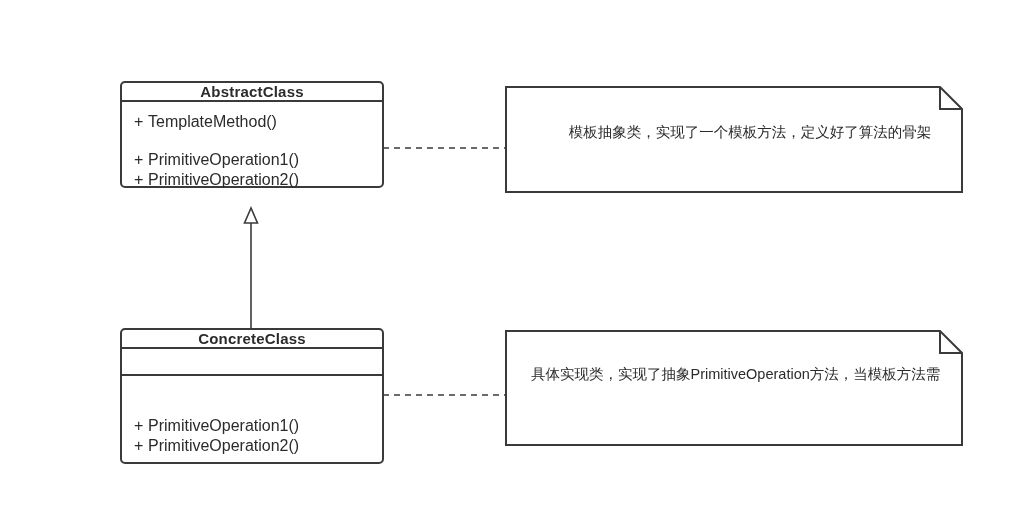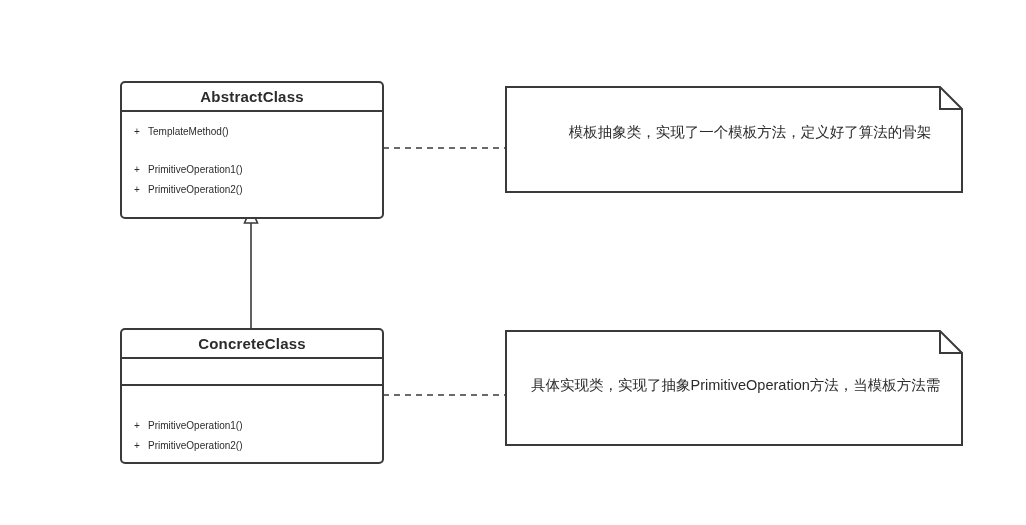--- a/index.html
+++ b/index.html
@@ -44,21 +44,21 @@
   }
   .uml-class .compartment {
     box-sizing: border-box;
     width: 100%;
     position: relative;
   }
   .compartment.bordered {
     border-bottom: 2px solid #3a3a3a;
   }
   .member {
-    font-size: 10px;
+    font-size: 16px;
     color: #2b2b2b;
     padding-left: 12px;
     line-height: 20px;
     white-space: nowrap;
   }
   .member .vis {
     display: inline-block;
     width: 14px;
   }
   .member-gap {
@@ -108,38 +108,38 @@
   </svg>
 
   <svg class="connector" style="left:381px; top:142px; width:128px; height:12px;" width="128" height="12">
     <line x1="2" y1="6" x2="126" y2="6" stroke="#3a3a3a" stroke-width="1.5" stroke-dasharray="6,5"></line>
   </svg>
 
   <svg class="connector" style="left:381px; top:389px; width:128px; height:12px;" width="128" height="12">
     <line x1="2" y1="6" x2="126" y2="6" stroke="#3a3a3a" stroke-width="1.5" stroke-dasharray="6,5"></line>
   </svg>
 
-  <div class="uml-class" style="left:120px; top:81px; width:264px; height:138px;">
+  <div class="uml-class" style="left:120px; top:81px; width:264px; height:107px;">
     <div class="class-title" style="height:29px;">AbstractClass</div>
     <div class="compartment" style="padding-top:10px;">
       <div class="member">
         <span class="vis">+</span><span>TemplateMethod()</span>
       </div>
       <div class="member-gap"></div>
       <div class="member">
         <span class="vis">+</span><span>PrimitiveOperation1()</span>
       </div>
       <div class="member">
         <span class="vis">+</span><span>PrimitiveOperation2()</span>
       </div>
     </div>
   </div>
 
   <div class="uml-class" style="left:120px; top:328px; width:264px; height:136px;">
-    <div class="class-title" style="height:29px;">ConcreteClass</div>
+    <div class="class-title" style="height:19px;">ConcreteClass</div>
     <div class="compartment bordered" style="height:27px;"></div>
     <div class="compartment" style="flex:1; display:flex; flex-direction:column; justify-content:flex-end; padding-bottom:6px;">
       <div class="member">
         <span class="vis">+</span><span>PrimitiveOperation1()</span>
       </div>
       <div class="member">
         <span class="vis">+</span><span>PrimitiveOperation2()</span>
       </div>
     </div>
   </div>
@@ -152,18 +152,18 @@
     <div class="note-text" style="top:35px;margin-left:32px;">
       <div>模板抽象类，实现了一个模板方法，定义好了算法的骨架</div>
     </div>
   </div>
 
   <div class="uml-note" style="left:505px; top:330px; width:458px; height:116px;">
     <svg width="458" height="116">
       <path d="M1,1 L435,1 L457,23 L457,115 L1,115 Z" fill="#ffffff" stroke="#3a3a3a" stroke-width="2" stroke-linejoin="miter"></path>
       <path d="M435,1 L435,23 L457,23" fill="none" stroke="#3a3a3a" stroke-width="2" stroke-linejoin="miter"></path>
     </svg>
-    <div class="note-text" style="top:44px;">
+    <div class="note-text" style="top:33px;">
       <div>具体实现类，实现了抽象PrimitiveOperation方法，当模板方法需</div>
     </div>
   </div>
 
 </div>
 
 </body></html>

